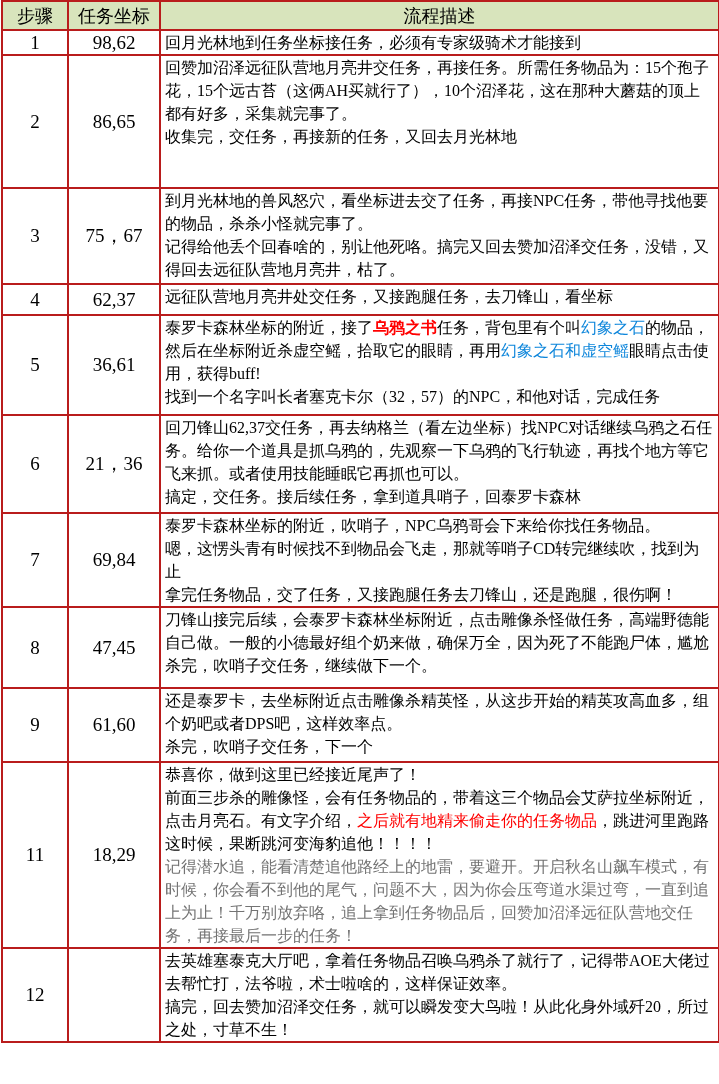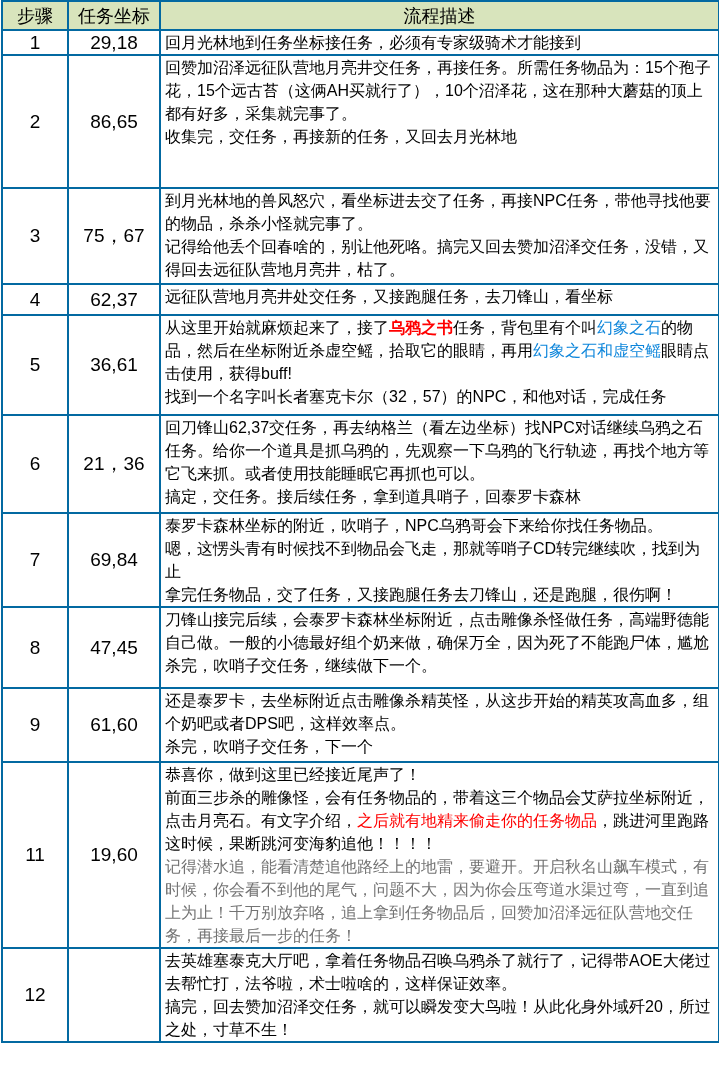--- a/index.html
+++ b/index.html
@@ -9,23 +9,24 @@
     color: #000000;
     font-family: "Liberation Sans", "DejaVu Sans", sans-serif;
   }
   table.guide {
     border-collapse: collapse;
     table-layout: fixed;
     width: 717px;
     margin: 0 0 0 1px;
   }
   th, td {
-    border: 2px solid #0369a1;
+    border: 2px solid #b91c1c;
     padding: 0;
     overflow: hidden;
+    font-family: Liberation Serif, serif;
   }
   thead th {
     height: 27px;
     font-size: 18px;
     font-weight: 400;
     text-align: center;
     vertical-align: middle;
   }
   td.step-cell, td.coord-cell {
     text-align: center;
@@ -55,21 +56,21 @@
   <thead>
     <tr>
       <th style="background: rgb(216, 228, 188);">步骤</th>
       <th style="background: rgb(216, 228, 188); margin-left: 24px;">任务坐标</th>
       <th style="background: rgb(216, 228, 188);">流程描述</th>
     </tr>
   </thead>
   <tbody id="guide-body">
       <tr style="height: 24px;">
         <td class="step-cell">1</td>
-        <td class="coord-cell">29,18</td>
+        <td class="coord-cell">98,62</td>
         <td class="desc-cell">
           <div class="para"><span>回月光林地到任务坐标接任务，必须有专家级骑术才能接到</span></div>
         </td>
       </tr>
       <tr style="height: 133px;">
         <td class="step-cell">2</td>
         <td class="coord-cell">86,65</td>
         <td class="desc-cell">
           <div class="para"><span>回赞加沼泽远征队营地月亮井交任务，再接任务。所需任务物品为：15个孢子花，15个远古苔（这俩AH买就行了），10个沼泽花，这在那种大蘑菇的顶上都有好多，采集就完事了。</span></div>
           <div class="para"><span>收集完，交任务，再接新的任务，又回去月光林地</span></div>
@@ -87,21 +88,21 @@
         <td class="step-cell">4</td>
         <td class="coord-cell">62,37</td>
         <td class="desc-cell">
           <div class="para"><span>远征队营地月亮井处交任务，又接跑腿任务，去刀锋山，看坐标</span></div>
         </td>
       </tr>
       <tr style="height: 100px;">
         <td class="step-cell">5</td>
         <td class="coord-cell">36,61</td>
         <td class="desc-cell">
-          <div class="para"><span>从这里开始就麻烦起来了，接了</span><span style="color: rgb(255, 0, 0); font-weight: bold;">乌鸦之书</span><span>任务，背包里有个叫</span><span style="color: rgb(14, 134, 219);">幻象之石</span><span>的物品，然后在坐标附近杀虚空鳐，拾取它的眼睛，再用</span><span style="color: rgb(14, 134, 219);">幻象之石和虚空鳐</span><span>眼睛点击使用，获得buff!</span></div>
+          <div class="para"><span>泰罗卡森林坐标的附近，接了</span><span style="color: rgb(255, 0, 0); font-weight: bold;">乌鸦之书</span><span>任务，背包里有个叫</span><span style="color: rgb(14, 134, 219);">幻象之石</span><span>的物品，然后在坐标附近杀虚空鳐，拾取它的眼睛，再用</span><span style="color: rgb(14, 134, 219);">幻象之石和虚空鳐</span><span>眼睛点击使用，获得buff!</span></div>
           <div class="para"><span>找到一个名字叫长者塞克卡尔（32，57）的NPC，和他对话，完成任务</span></div>
         </td>
       </tr>
       <tr style="height: 98px;">
         <td class="step-cell">6</td>
         <td class="coord-cell">21，36</td>
         <td class="desc-cell">
           <div class="para"><span>回刀锋山62,37交任务，再去纳格兰（看左边坐标）找NPC对话继续乌鸦之石任务。给你一个道具是抓乌鸦的，先观察一下乌鸦的飞行轨迹，再找个地方等它飞来抓。或者使用技能睡眠它再抓也可以。</span></div>
           <div class="para"><span>搞定，交任务。接后续任务，拿到道具哨子，回泰罗卡森林</span></div>
         </td>
@@ -126,21 +127,21 @@
       <tr style="height: 74px;">
         <td class="step-cell">9</td>
         <td class="coord-cell">61,60</td>
         <td class="desc-cell">
           <div class="para"><span>还是泰罗卡，去坐标附近点击雕像杀精英怪，从这步开始的精英攻高血多，组个奶吧或者DPS吧，这样效率点。</span></div>
           <div class="para"><span>杀完，吹哨子交任务，下一个</span></div>
         </td>
       </tr>
       <tr style="height: 183px;">
         <td class="step-cell">11</td>
-        <td class="coord-cell">19,60</td>
+        <td class="coord-cell">18,29</td>
         <td class="desc-cell">
           <div class="para"><span>恭喜你，做到这里已经接近尾声了！</span></div>
           <div class="para"><span>前面三步杀的雕像怪，会有任务物品的，带着这三个物品会艾萨拉坐标附近，点击月亮石。有文字介绍，</span><span style="color: rgb(255, 0, 0);">之后就有地精来偷走你的任务物品</span><span>，跳进河里跑路这时候，果断跳河变海豹追他！！！！</span></div>
           <div class="para"><span style="color: #737373;">记得潜水追，能看清楚追他路经上的地雷，要避开。开启秋名山飙车模式，有时候，你会看不到他的尾气，问题不大，因为你会压弯道水渠过弯，一直到追上为止！千万别放弃咯，追上拿到任务物品后，回赞加沼泽远征队营地交任务，再接最后一步的任务！</span></div>
         </td>
       </tr>
       <tr style="height: 89px;">
         <td class="step-cell">12</td>
         <td class="coord-cell"></td>
         <td class="desc-cell">

